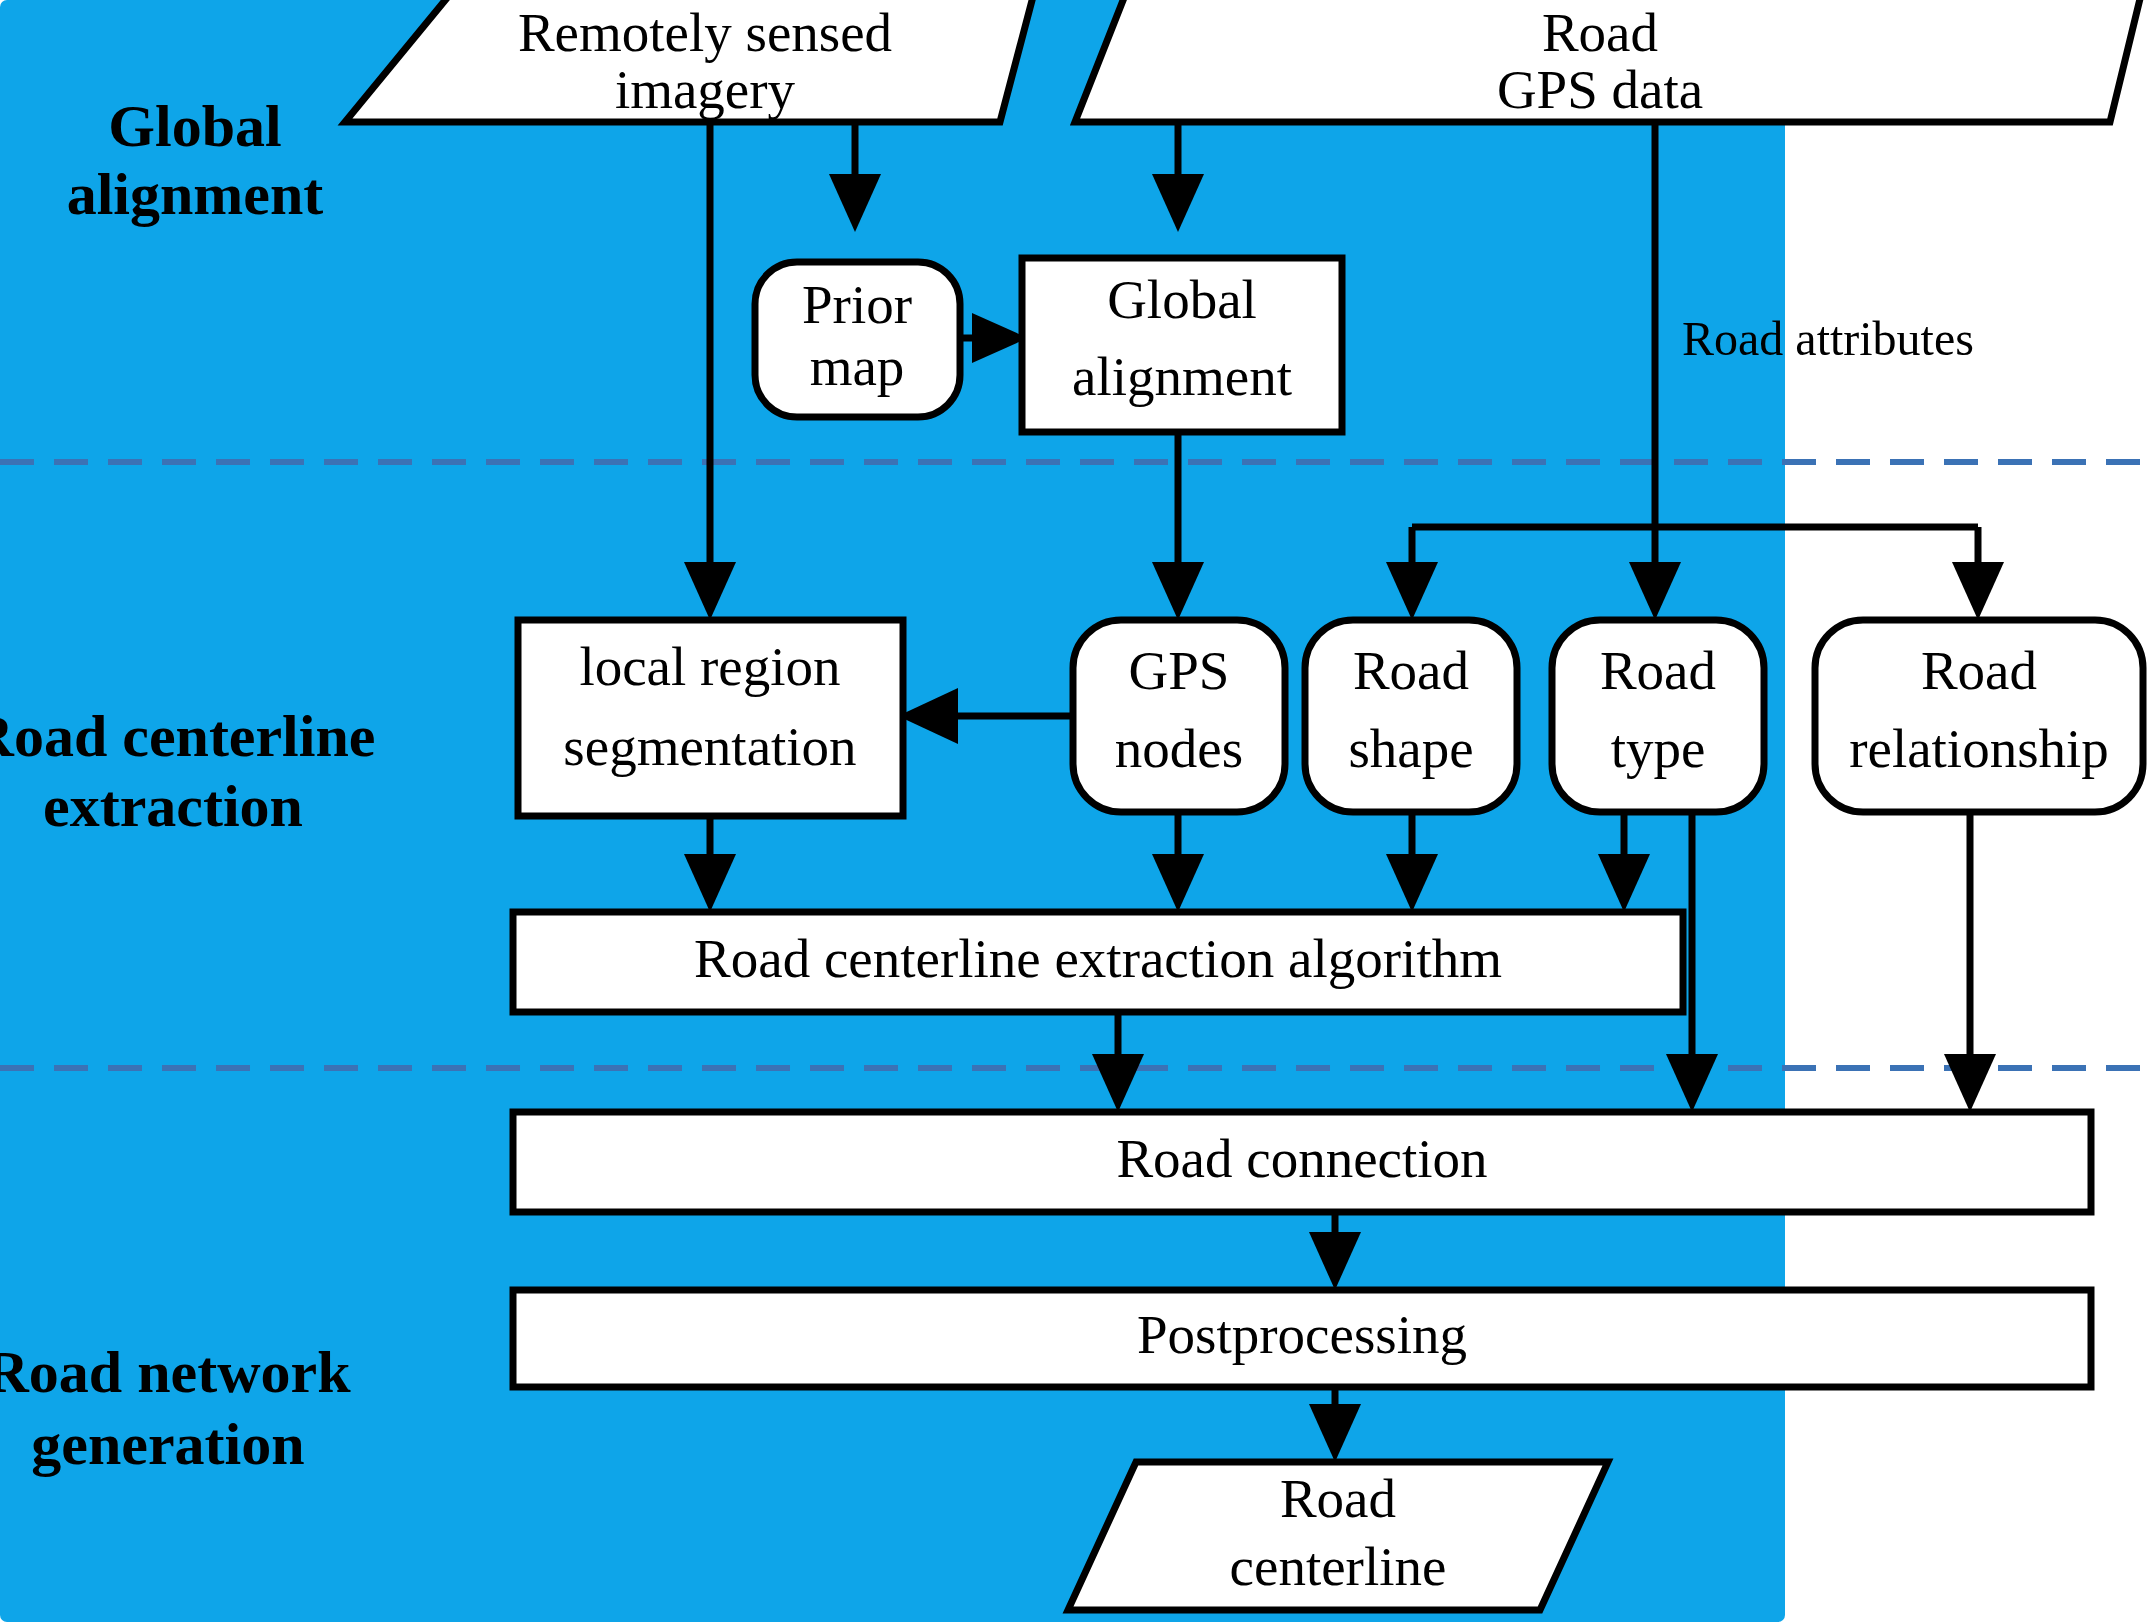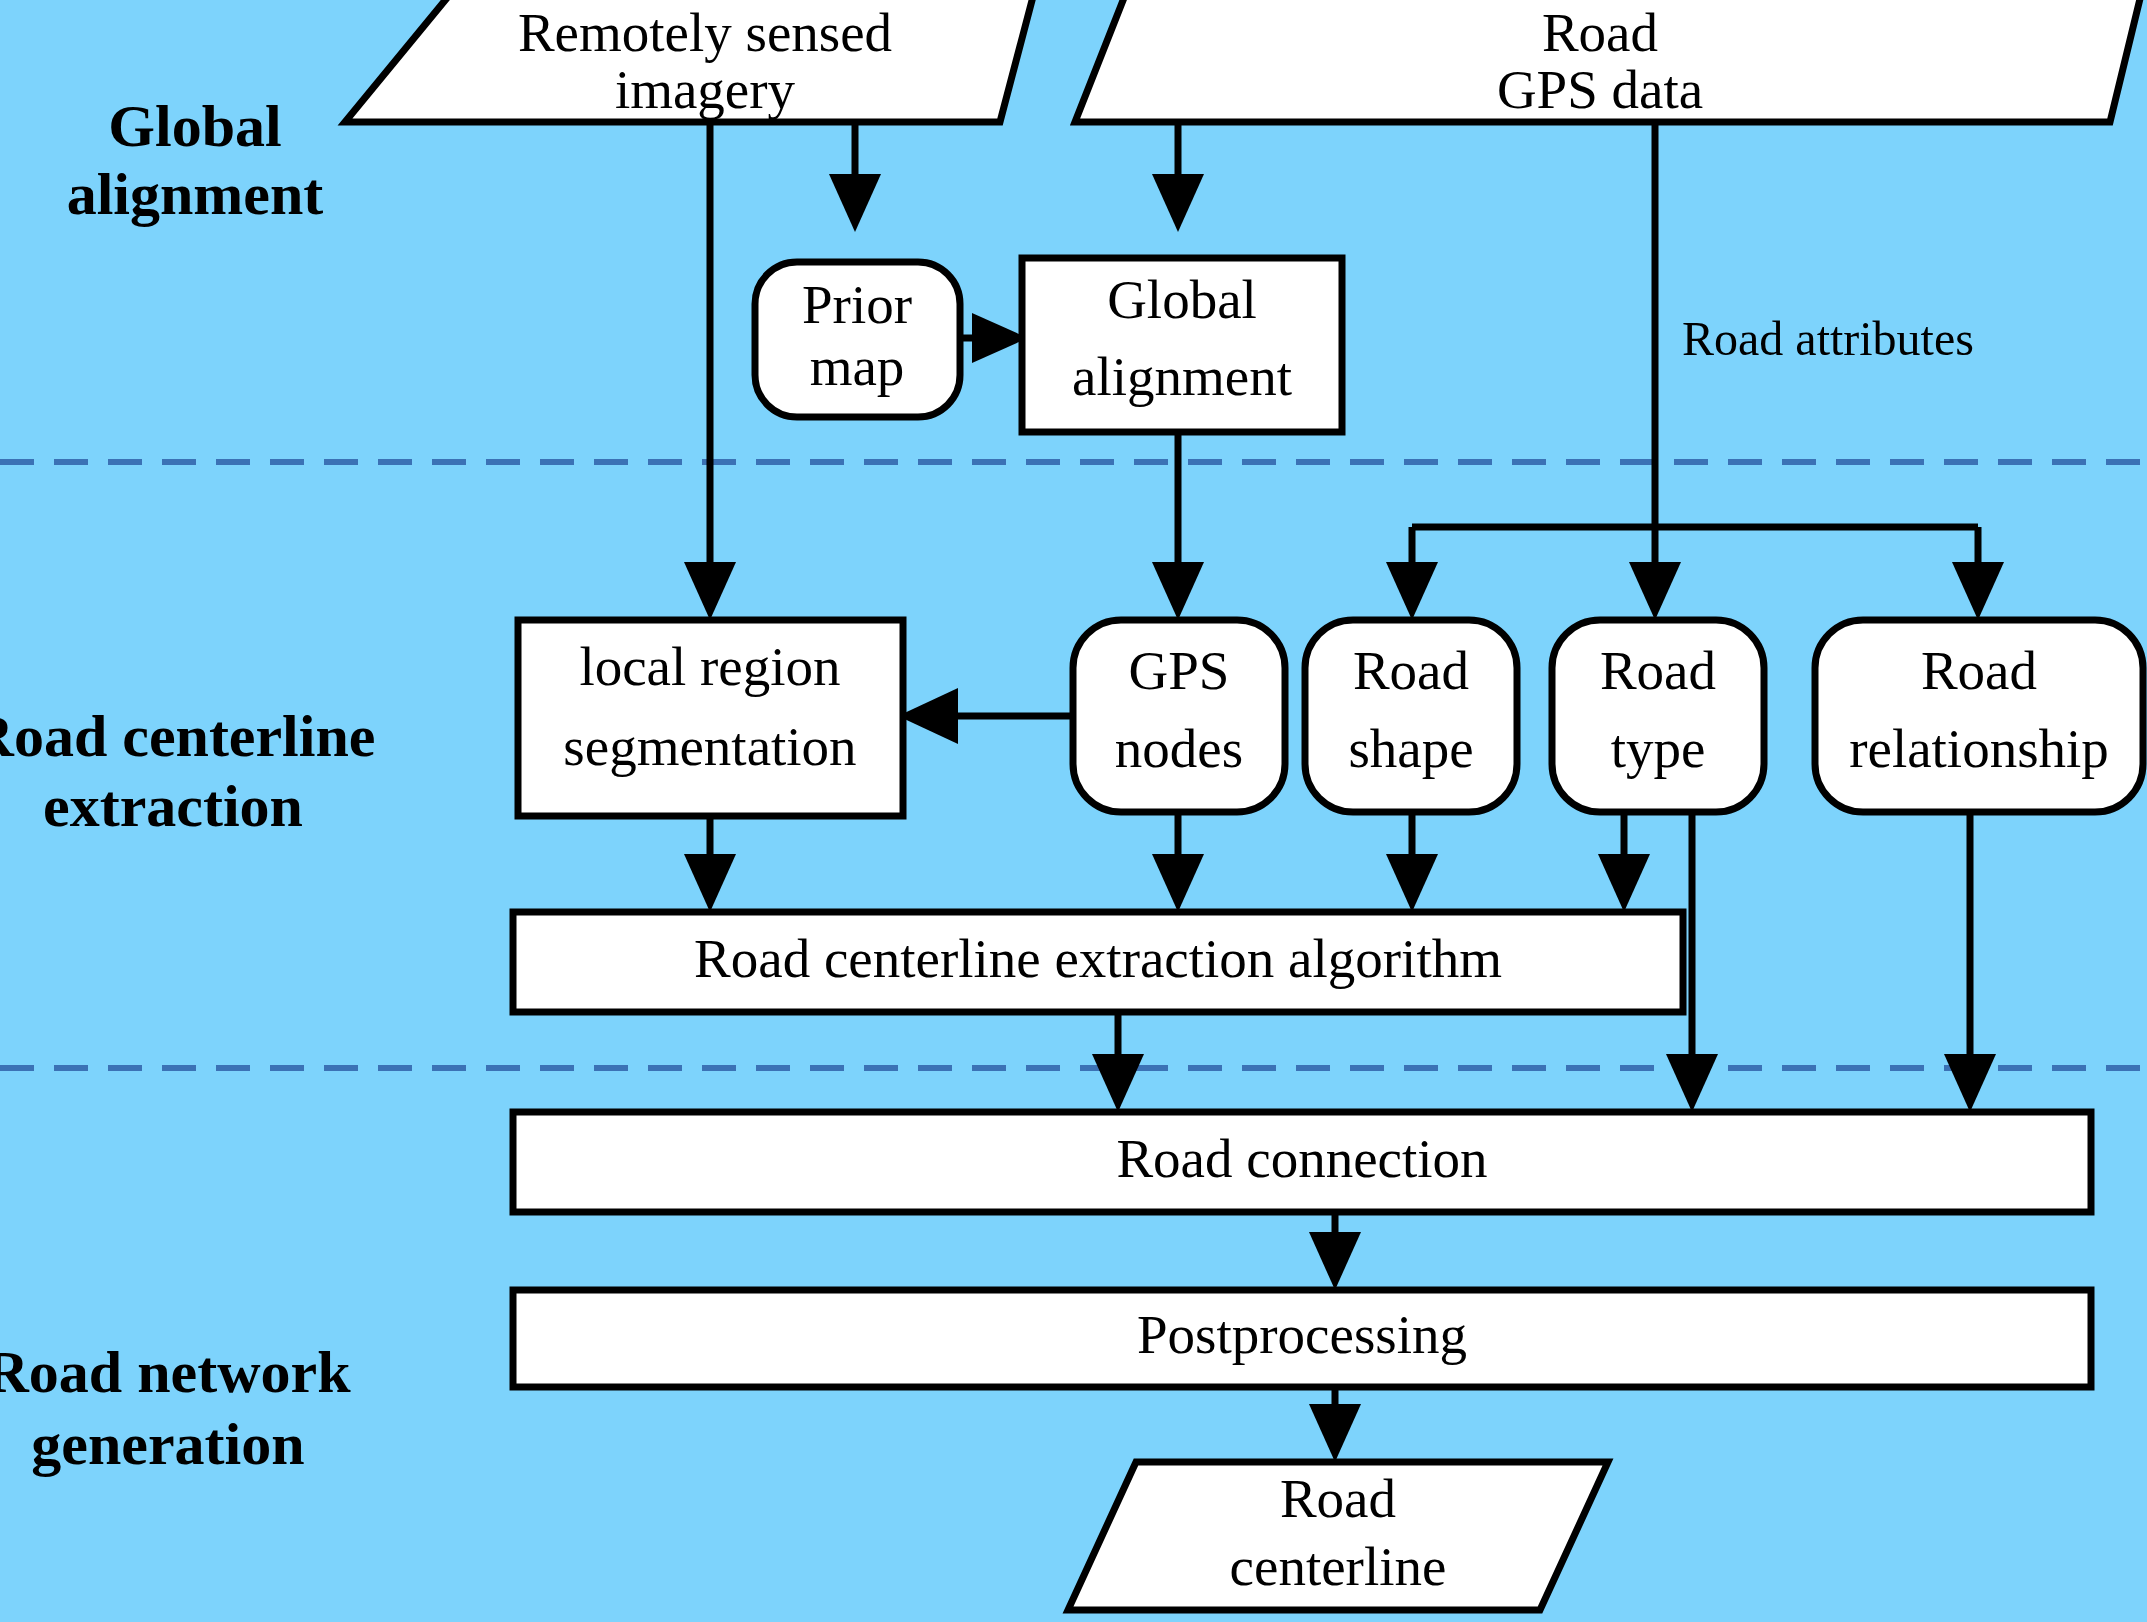--- a/index.html
+++ b/index.html
@@ -2,24 +2,25 @@
 <html><head>
 <meta charset="utf-8">
 <style>
   html, body {
     margin: 0;
     padding: 0;
     background: #ffffff;
   }
   #canvas {
     position: relative;
-    width: 2147px;
+    width: 1785px;
     height: 1622px;
-    background: #7dd3fc;
+    background: #0ea5e9;
     font-family: "Liberation Serif", "DejaVu Serif", serif;
+    border-radius: 7px;
   }
   svg.flow {
     position: absolute;
     left: 0;
     top: 0;
     width: 2147px;
     height: 1622px;
     overflow: visible;
   }
   .node-shape {

